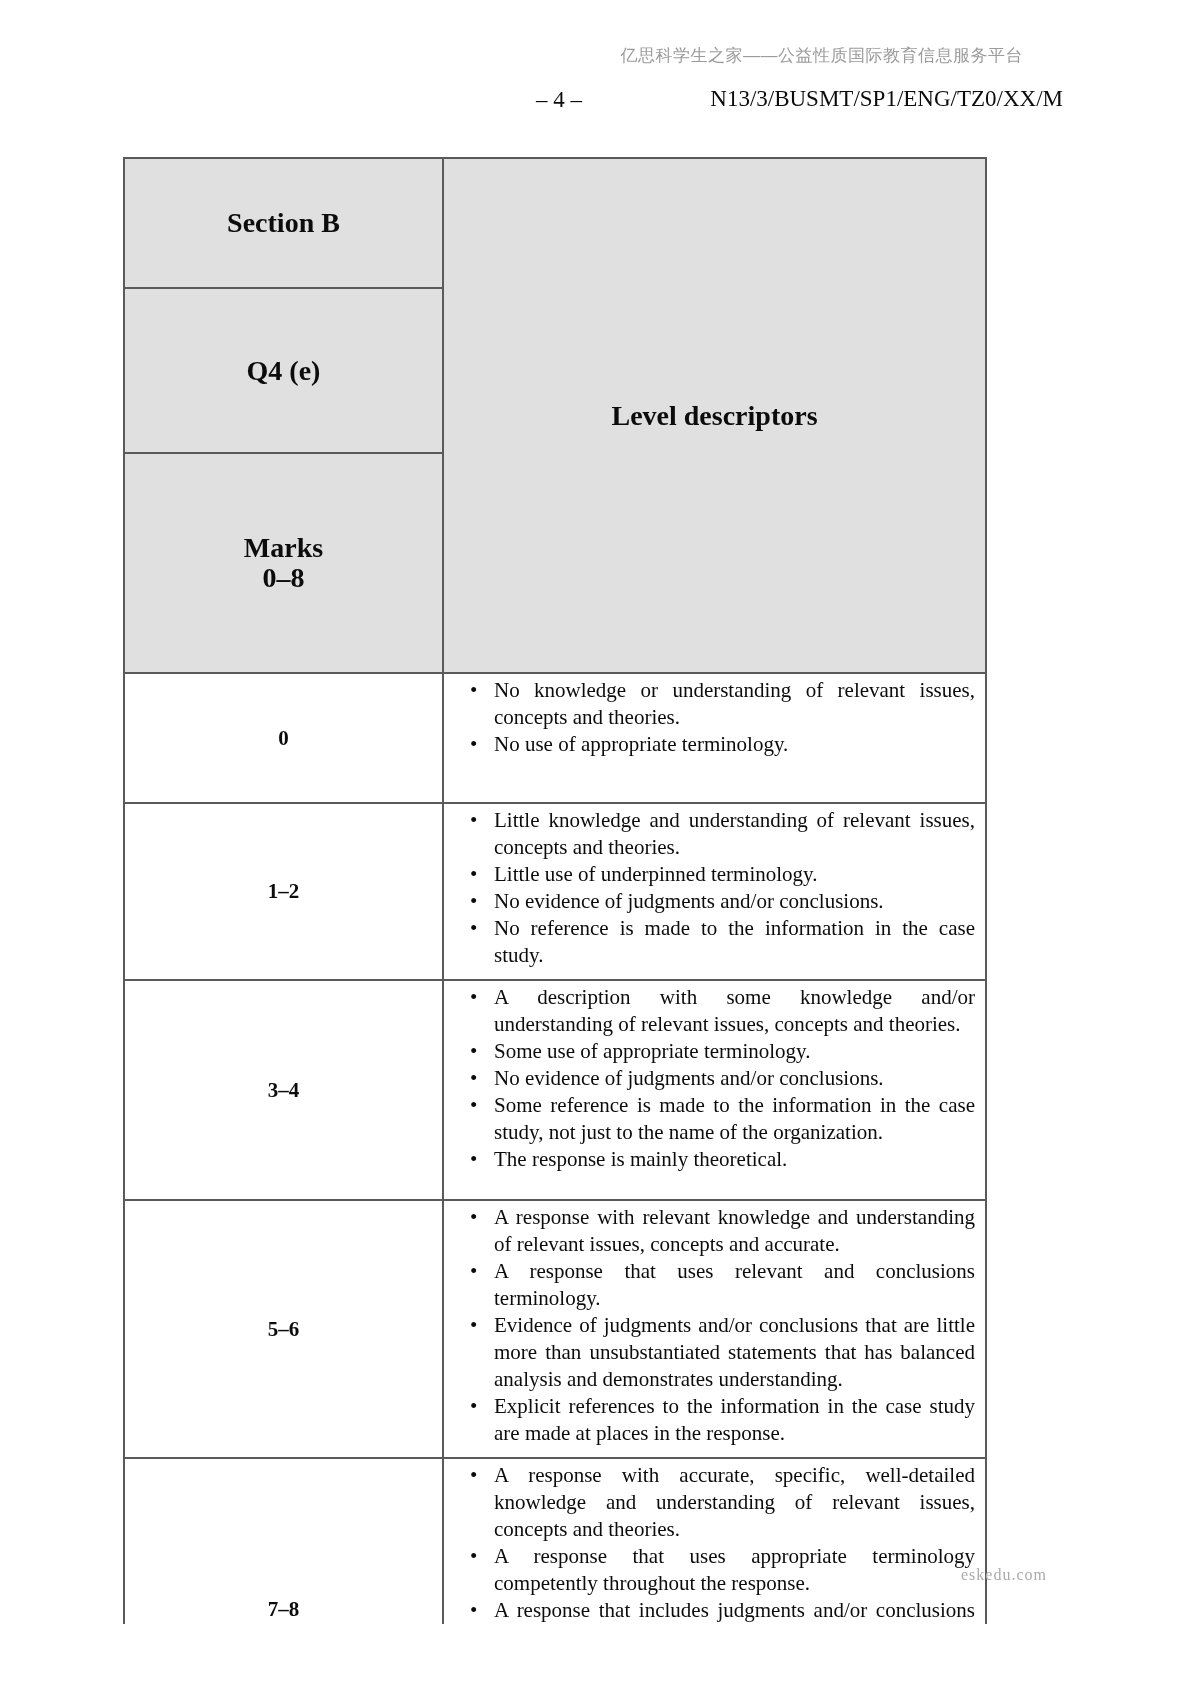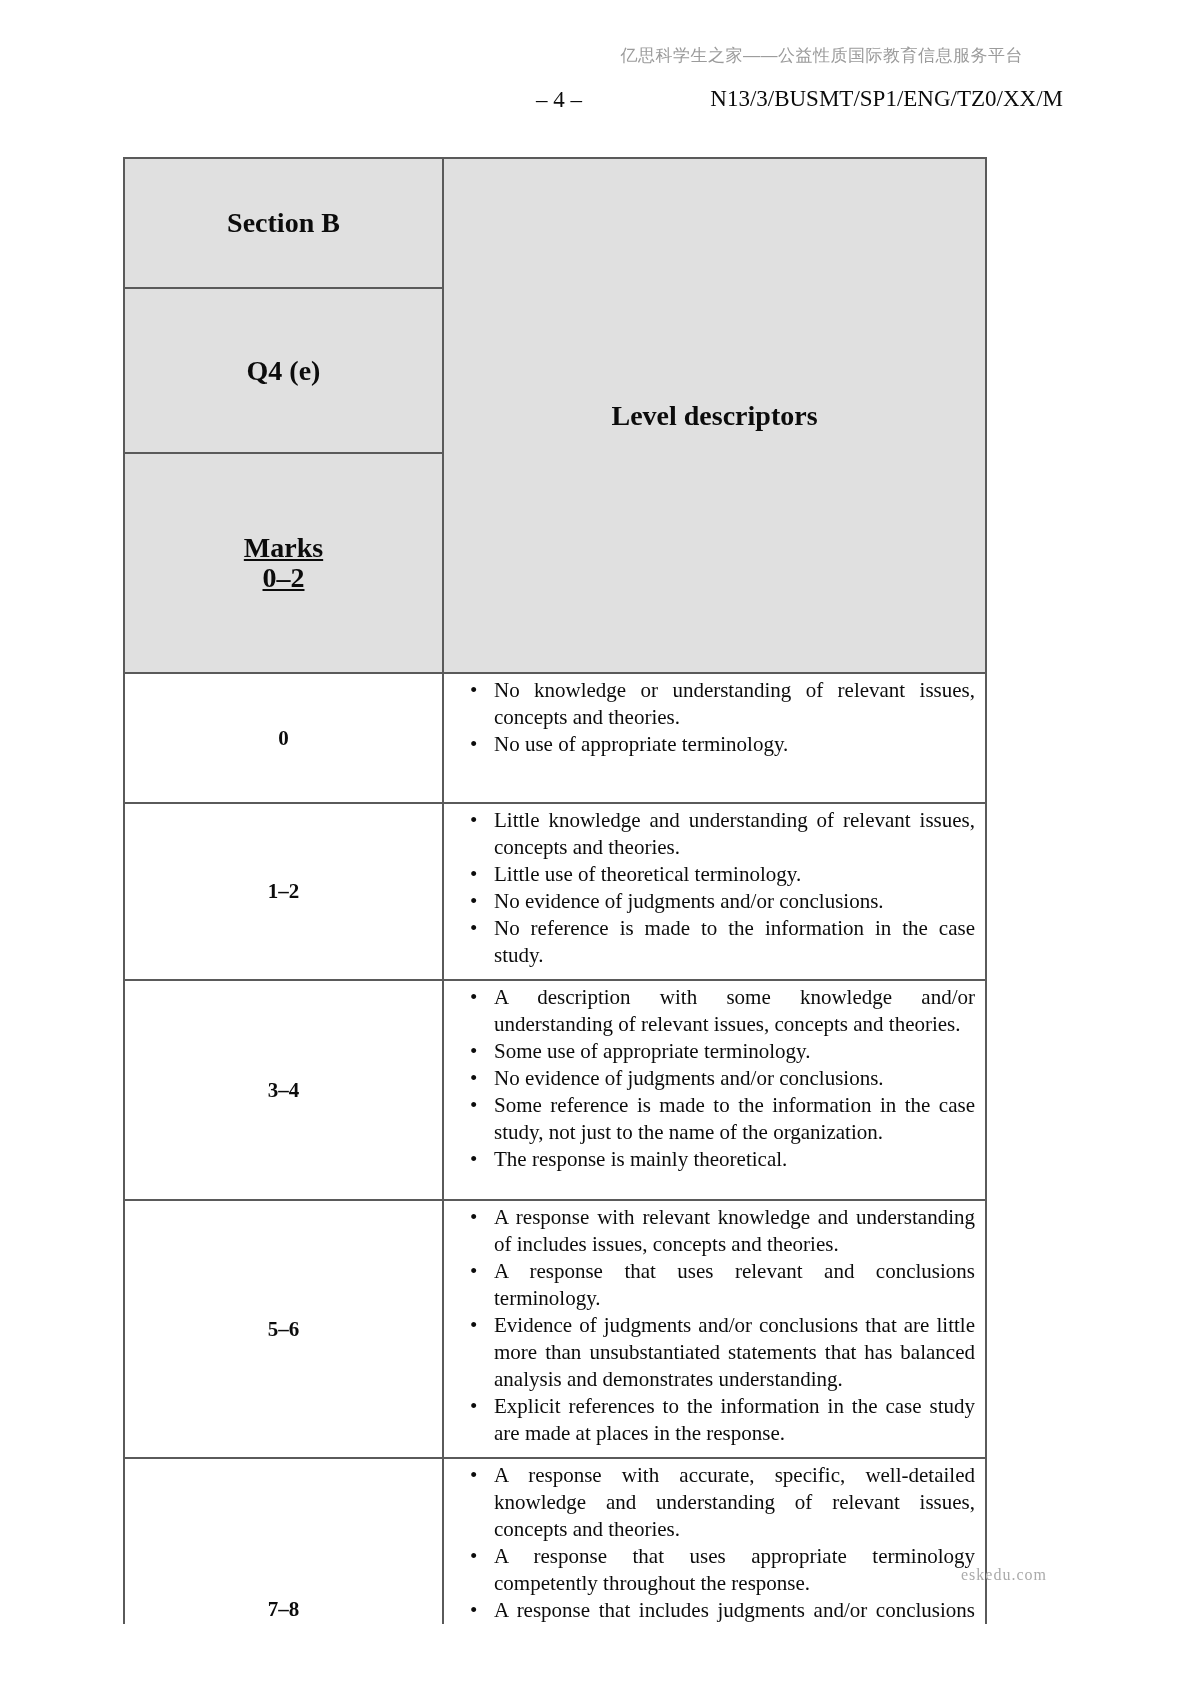--- a/index.html
+++ b/index.html
@@ -62,21 +62,21 @@
   .hdr {
     background: #e0e0e0;
     font-weight: bold;
     font-size: 28px;
     text-align: center;
     vertical-align: middle;
     color: #0c0c0c;
   }
   tr.h-r1 td { height: 51px; border-bottom: 1px solid #8a8a8a; }
   tr.h-r2 td { height: 51px; border-bottom: 1px solid #8a8a8a; margin-top: 12px; }
-  tr.h-r3 td { height: 80px; text-decoration: underline; }
+  tr.h-r3 td { height: 80px; }
   td.level-hdr { border-bottom: 2px solid #5a5a5a; margin-top: 20px; }
   tr.h-r3 td.marks-hdr { border-bottom: 2px solid #5a5a5a; }
   .marks-hdr-line { line-height: 30px; }
 
   tbody tr:nth-of-type(1) { height: 130px; }
   tbody tr:nth-of-type(2) { height: 165px; }
   tbody tr:nth-of-type(3) { height: 220px; }
   tbody tr:nth-of-type(4) { height: 245px; }
   tbody tr:nth-of-type(5) { height: 303px; }
 
@@ -142,40 +142,40 @@
       <tr class="h-r1">
         <td class="hdr">Section B</td>
         <td class="hdr level-hdr" rowspan="3">Level descriptors</td>
       </tr>
       <tr class="h-r2">
         <td class="hdr">Q4 (e)</td>
       </tr>
       <tr class="h-r3">
         <td class="hdr marks-hdr">
           <div class="marks-hdr-line">Marks</div>
-          <div class="marks-hdr-line">0–2</div>
+          <div class="marks-hdr-line">0–8</div>
         </td>
       </tr>
     </tbody>
     <tbody>
         <tr>
           <td class="marks-cell">0</td>
           <td class="desc-cell">
             <ul>
               <li>No knowledge or understanding of relevant issues, concepts and theories.</li>
               <li>No use of appropriate terminology.</li>
             </ul>
           </td>
         </tr>
         <tr>
           <td class="marks-cell">1–2</td>
           <td class="desc-cell">
             <ul>
               <li>Little knowledge and understanding of relevant issues, concepts and theories.</li>
-              <li>Little use of theoretical terminology.</li>
+              <li>Little use of underpinned terminology.</li>
               <li>No evidence of judgments and/or conclusions.</li>
               <li>No reference is made to the information in the case study.</li>
             </ul>
           </td>
         </tr>
         <tr>
           <td class="marks-cell">3–4</td>
           <td class="desc-cell">
             <ul>
               <li>A description with some knowledge and/or understanding of relevant issues, concepts and theories.</li>
@@ -183,21 +183,21 @@
               <li>No evidence of judgments and/or conclusions.</li>
               <li>Some reference is made to the information in the case study, not just to the name of the organization.</li>
               <li>The response is mainly theoretical.</li>
             </ul>
           </td>
         </tr>
         <tr>
           <td class="marks-cell">5–6</td>
           <td class="desc-cell">
             <ul>
-              <li>A response with relevant knowledge and understanding of includes issues, concepts and theories.</li>
+              <li>A response with relevant knowledge and understanding of relevant issues, concepts and accurate.</li>
               <li>A response that uses relevant and conclusions terminology.</li>
               <li>Evidence of judgments and/or conclusions that are little more than unsubstantiated statements that has balanced analysis and demonstrates understanding.</li>
               <li>Explicit references to the information in the case study are made at places in the response.</li>
             </ul>
           </td>
         </tr>
         <tr>
           <td class="marks-cell">7–8</td>
           <td class="desc-cell">
             <ul>

